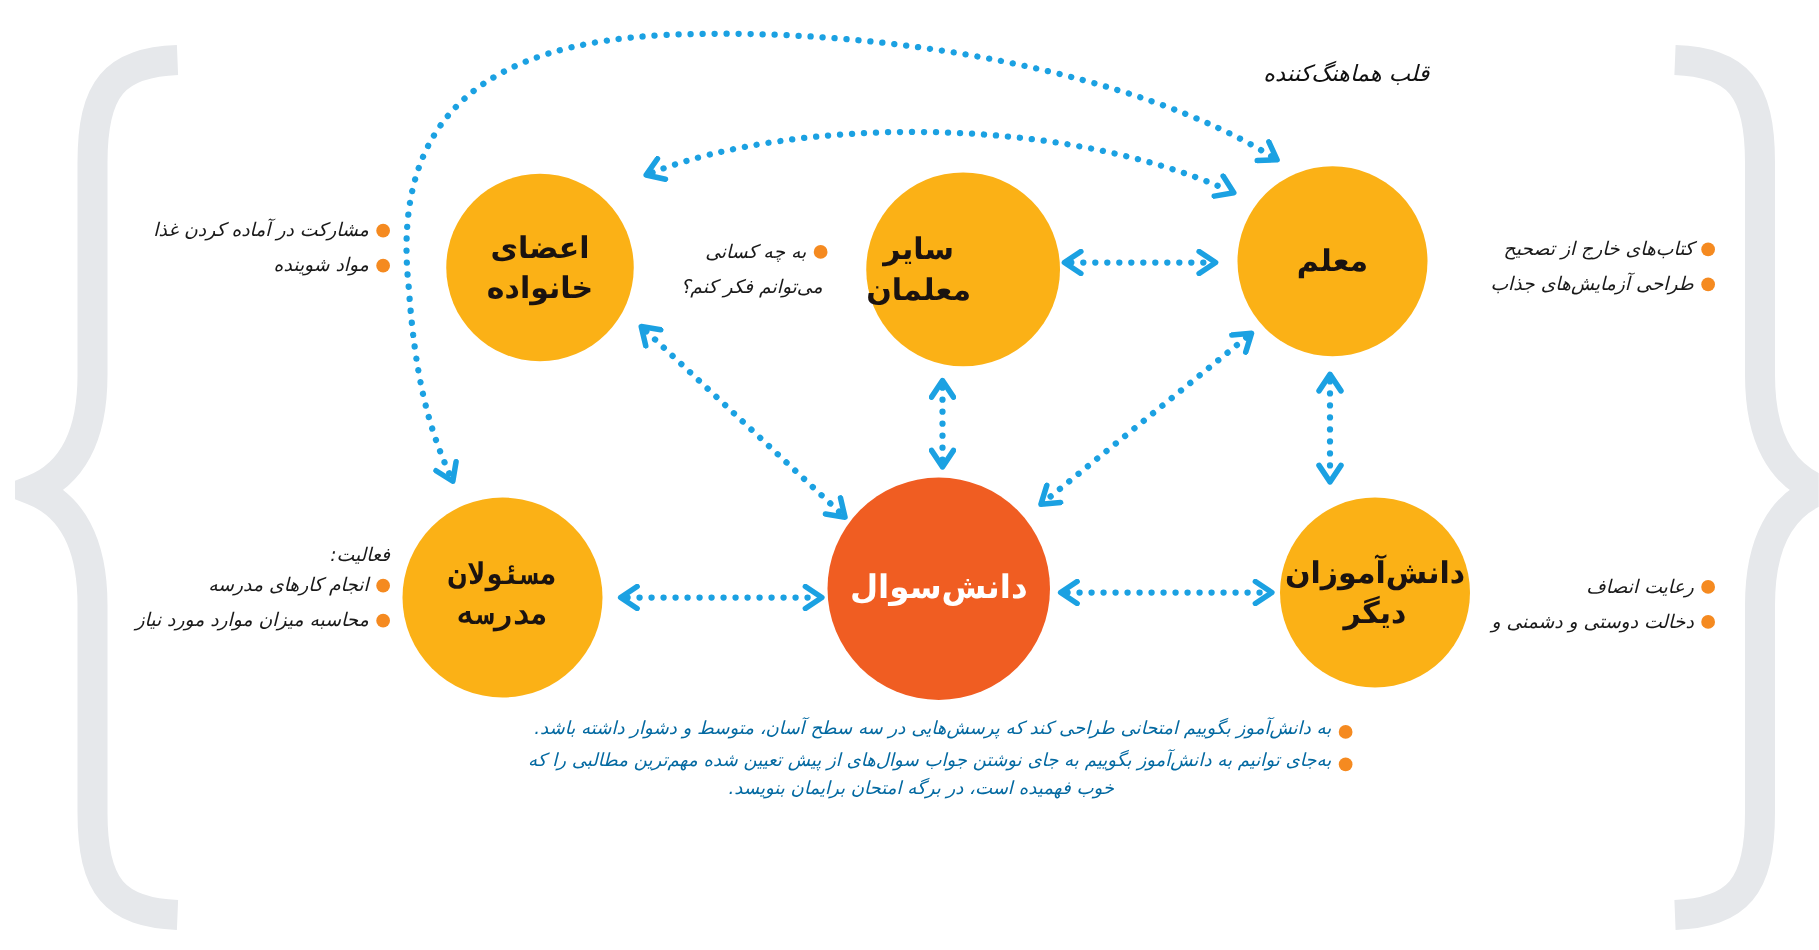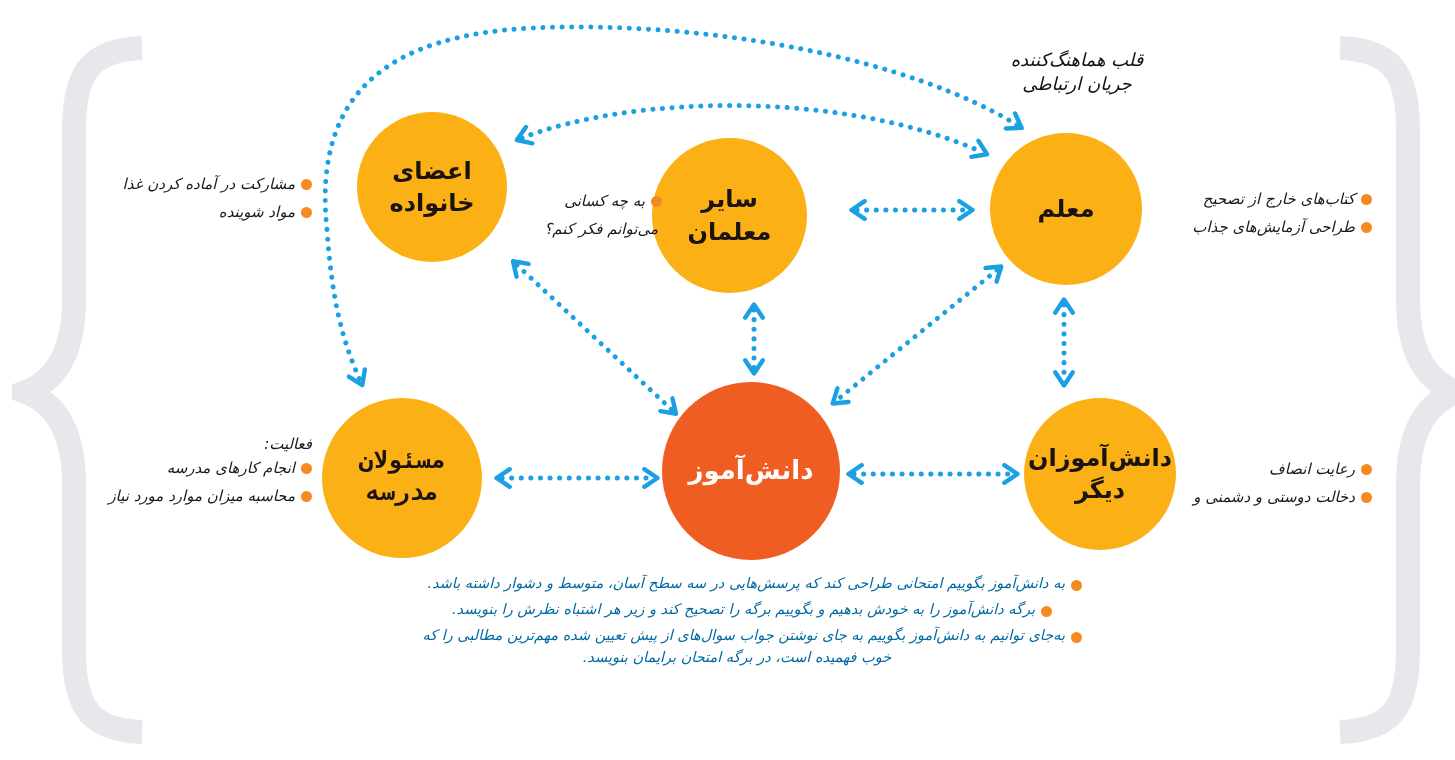--- a/index.html
+++ b/index.html
@@ -58,40 +58,39 @@
       <path d="M1052,305 L1052,380" marker-start="url(#chev)" marker-end="url(#chev)"></path>
 
       <path d="M490,478 L640,478" marker-start="url(#chev)" marker-end="url(#chev)"></path>
 
       <path d="M842,474 L1000,474" marker-start="url(#chev)" marker-end="url(#chev)"></path>
     </g>
   </svg>
 
   <div class="caption" style="left:955px; top:48px; width:220px;">
     <div>قلب هماهنگ‌کننده</div>
-    <div>جریان ارتباطی</div>
   </div>
 
-  <div class="node sub" style="left:345px; top:112px; width:150px; height:150px;">
+  <div class="node sub" style="left:345px; top:139px; width:150px; height:150px;">
     <span>اعضای
 خانواده</span>
   </div>
-  <div class="node sub" style="left:640px; top:138px; width:155px; height:155px;">
+  <div class="node sub" style="left:681px; top:138px; width:155px; height:155px;justify-content:flex-end;">
     <span>سایر
 معلمان</span>
   </div>
   <div class="node sub" style="left:978px; top:133px; width:152px; height:152px;justify-content:center;">
     <span>معلم</span>
   </div>
   <div class="node sub" style="left:310px; top:398px; width:160px; height:160px;font-family:Liberation Mono, monospace;">
     <span>مسئولان
 مدرسه</span>
   </div>
   <div class="node center" style="left:650px; top:382px; width:178px; height:178px;">
-    <span>دانش‌آموز</span>
+    <span>دانش‌سوال</span>
   </div>
   <div class="node sub" style="left:1012px; top:398px; width:152px; height:152px;">
     <span>دانش‌آموزان
 دیگر</span>
   </div>
 
   <div class="note" style="left:1160px; top:190px; width:200px;">
     <div class="row">
         <span class="bullet"></span>
         <span>کتاب‌های خارج از تصحیح</span>
@@ -146,24 +145,20 @@
         <span class="bullet"></span>
         <span>دخالت دوستی و دشمنی و</span>
       </div>
   </div>
 
   <div class="bottom-notes">
     <div class="row">
       <span class="bullet"></span>
       <span>به دانش‌آموز بگوییم امتحانی طراحی کند که پرسش‌هایی در سه سطح آسان، متوسط و دشوار داشته باشد.</span>
     </div>
-    <div class="row" style="padding-right:30px;">
-      <span class="bullet"></span>
-      <span>برگه دانش‌آموز را به خودش بدهیم و بگوییم برگه را تصحیح کند و زیر هر اشتباه نظرش را بنویسد.</span>
-    </div>
     <div class="row">
       <span class="bullet"></span>
       <span>به‌جای توانیم به دانش‌آموز بگوییم به جای نوشتن جواب سوال‌های از پیش تعیین شده مهم‌ترین مطالبی را که</span>
     </div>
     <div class="cont">خوب فهمیده است، در برگه امتحان برایمان بنویسد.</div>
   </div>
 
 </div>
 
 </body></html>

